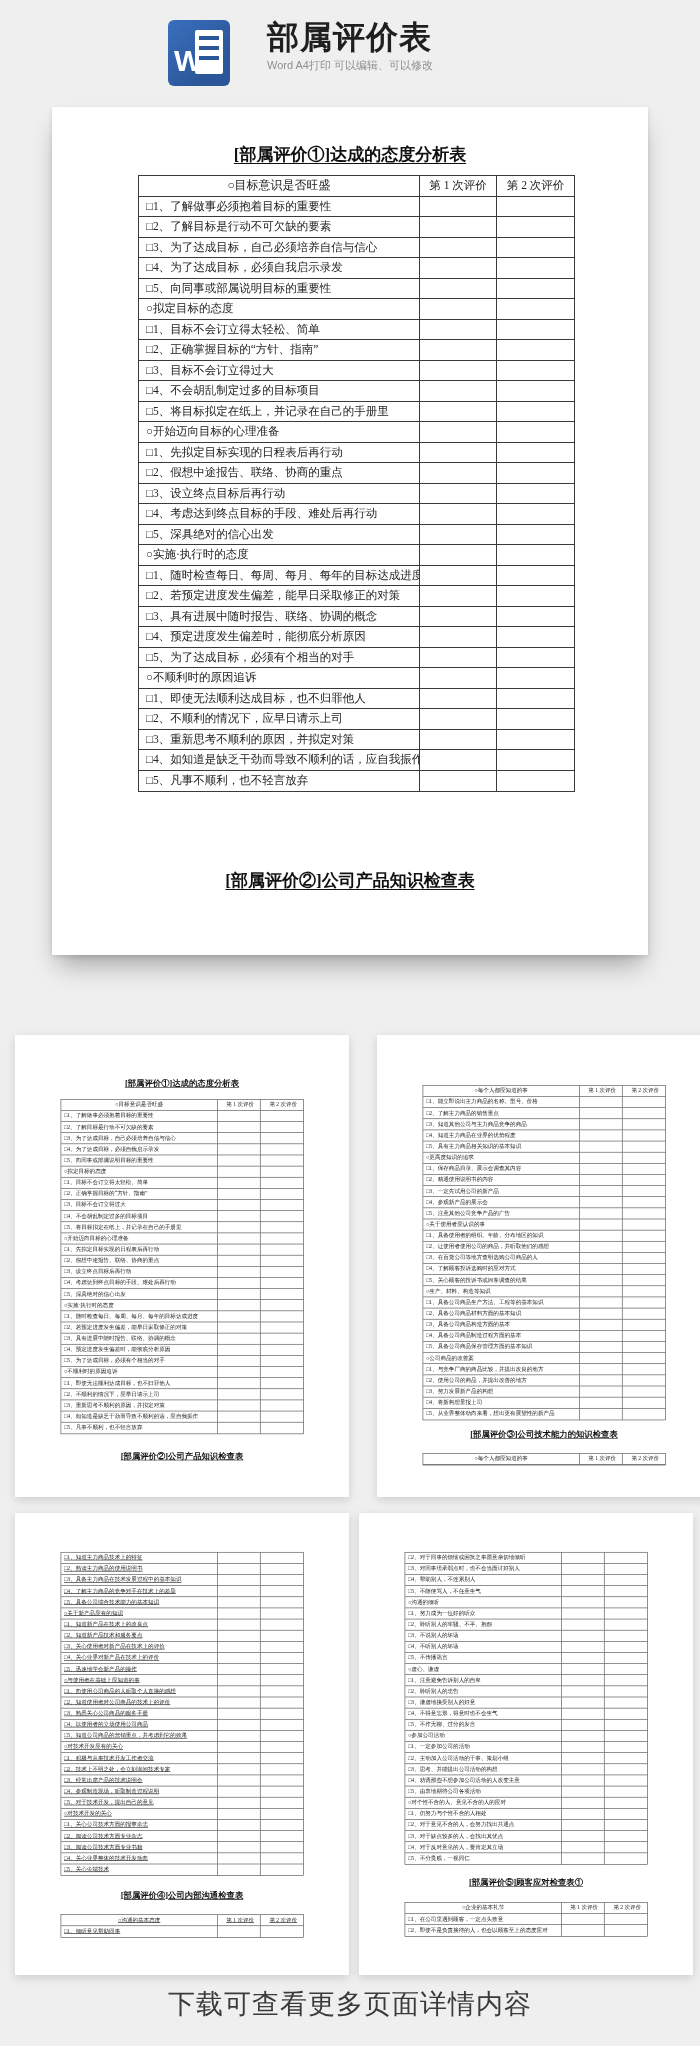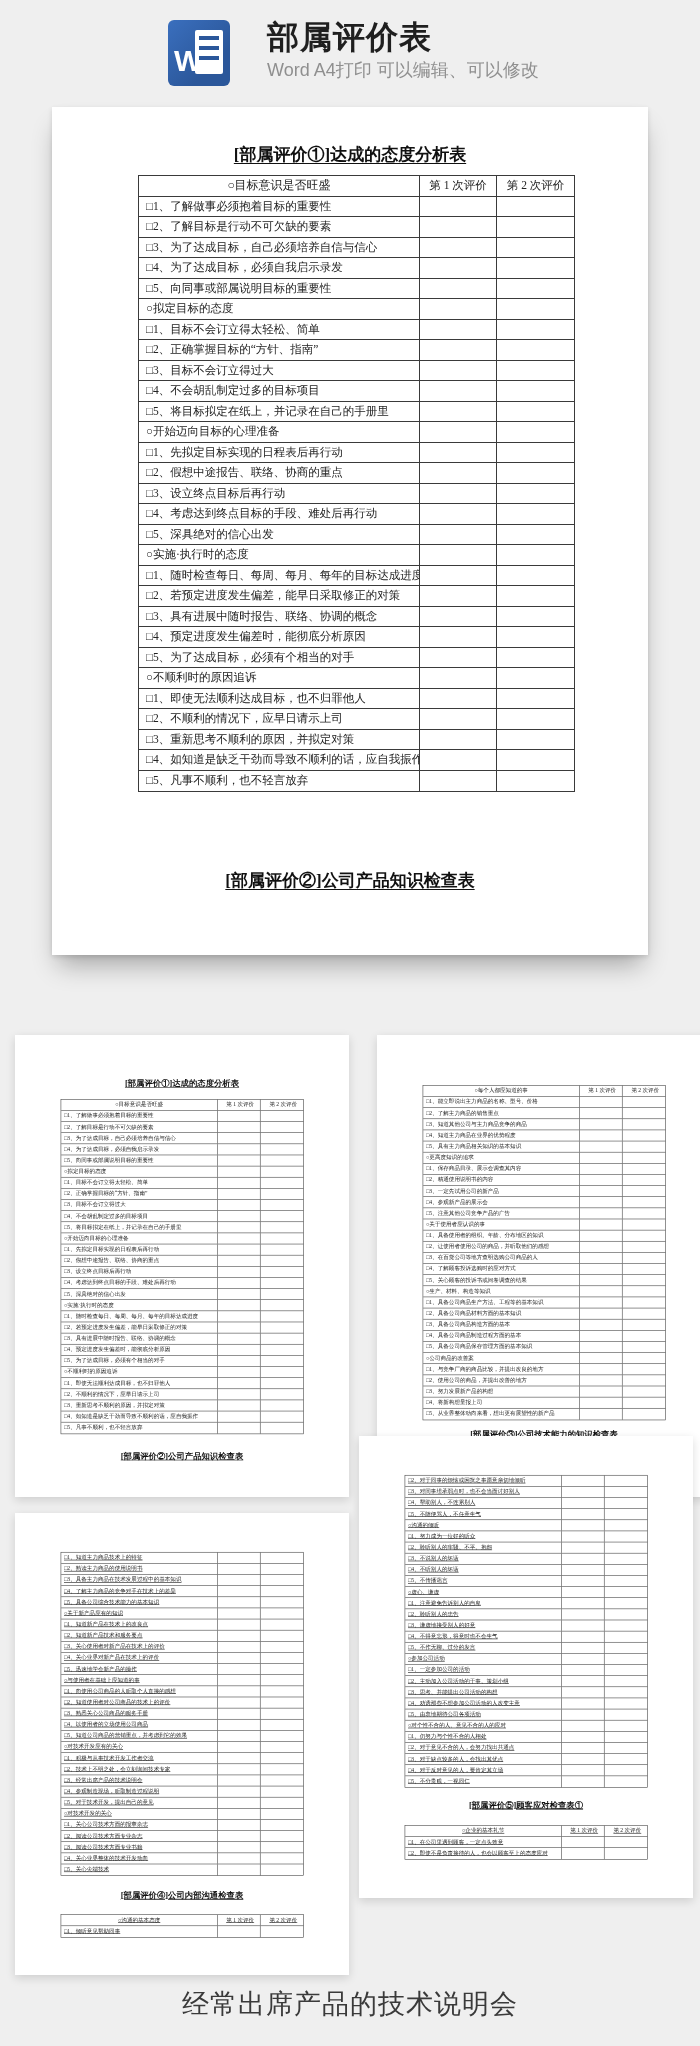--- a/index.html
+++ b/index.html
@@ -6,21 +6,21 @@
   html,body { width:700px; background:#efefef; }
   body { position:relative; height:2046px; font-family:"Liberation Sans",sans-serif; overflow:hidden; }
 
   
   .word-icon { position:absolute; left:168px; top:20px; width:62px; height:66px;
     background:linear-gradient(135deg,#3a6fbe 0%,#2b579a 70%); border-radius:6px; }
   .w-page { position:absolute; right:7px; top:10px; width:28px; height:44px; background:#fff; border-radius:2px; }
   .w-page i { display:block; height:4px; background:#2b579a; margin:6px 4px 0; }
   .w-letter { position:absolute; left:6px; top:26px; color:#fff; font-weight:bold; font-size:30px; line-height:30px; }
   .hdr-title { position:absolute; left:267px; top:16px; font-size:32px; font-weight:bold; color:#1f1f1f; letter-spacing:1px; }
-  .hdr-sub { position:absolute; left:267px; top:58px; font-size:18px; color:#8f8f8f; }
+  .hdr-sub { position:absolute; left:267px; top:58px; font-size:11px; color:#8f8f8f; }
 
   
   .main-card { position:absolute; left:52px; top:107px; width:596px; height:848px; background:#fff;
     box-shadow:0 16px 24px -6px rgba(0,0,0,.30), 0 2px 5px rgba(0,0,0,.12); }
   .doc-title { position:absolute; top:36px; left:0; width:100%; text-align:center;
     font-family:"Liberation Serif",serif; font-weight:bold; font-size:17px; color:#111;
     text-decoration:underline; text-underline-offset:3px; }
   .doc-table { position:absolute; left:86px; top:68px; width:437px; }
   .doc-title2 { position:absolute; top:762px; left:0; width:100%; text-align:center;
     font-family:"Liberation Serif",serif; font-weight:bold; font-size:17px; color:#111;
@@ -36,21 +36,21 @@
   .td.main { flex:1 1 auto; min-width:0; }
   .td.eval { flex:0 0 77px; padding-left:0; text-align:center; }
   .tr.head .td.main { text-align:center; padding-left:0; font-size:12px; }
 
   
   .thumb { position:absolute; width:334px; height:462px; background:#fff;
     box-shadow:0 3px 9px rgba(0,0,0,.14); overflow:hidden; }
   .thumb.t1 { left:15px;  top:1035px; }
   .thumb.t2 { left:377px; top:1035px; }
   .thumb.t3 { left:15px;  top:1513px;text-decoration:underline; }
-  .thumb.t4 { left:359px; top:1436px;text-decoration:underline; }
+  .thumb.t4 { left:359px; top:1513px; }
   .inner { width:600px; height:830px; transform:scale(0.5567); transform-origin:0 0; background:#fff; }
   .inner .tr { height:20px; }
   .inner .td { font-size:10px; line-height:18.5px; padding-left:5px; }
   .inner .tr.head .td.main { font-size:10px; }
   .m-tbl { margin-left:82px; width:437px; }
   .m-title, .m-cap { text-align:center; font-family:"Liberation Serif",serif; font-weight:bold;
     font-size:15px; color:#111; text-decoration:underline; text-underline-offset:2px; }
 
   .sp78 { height:78px; } .sp18 { height:18px; } .sp90 { height:90px; } .sp70 { height:70px; }
   .sp30 { height:30px; } .sp16 { height:16px; } .sp24 { height:24px; } .sp26 { height:26px; } .sp22 { height:22px; }
@@ -1052,13 +1052,13 @@
           <div class="tr">
             <div class="td main">□2、即使不是负责接待的人，也会以顾客至上的态度应对</div>
             <div class="td eval"></div>
             <div class="td eval"></div>
           </div>
         </div>
     </div>
   </div>
 </div>
 
-<div class="footer-text">经常出席产品的技术说明会</div>
+<div class="footer-text">下载可查看更多页面详情内容</div>
 
 </body></html>

